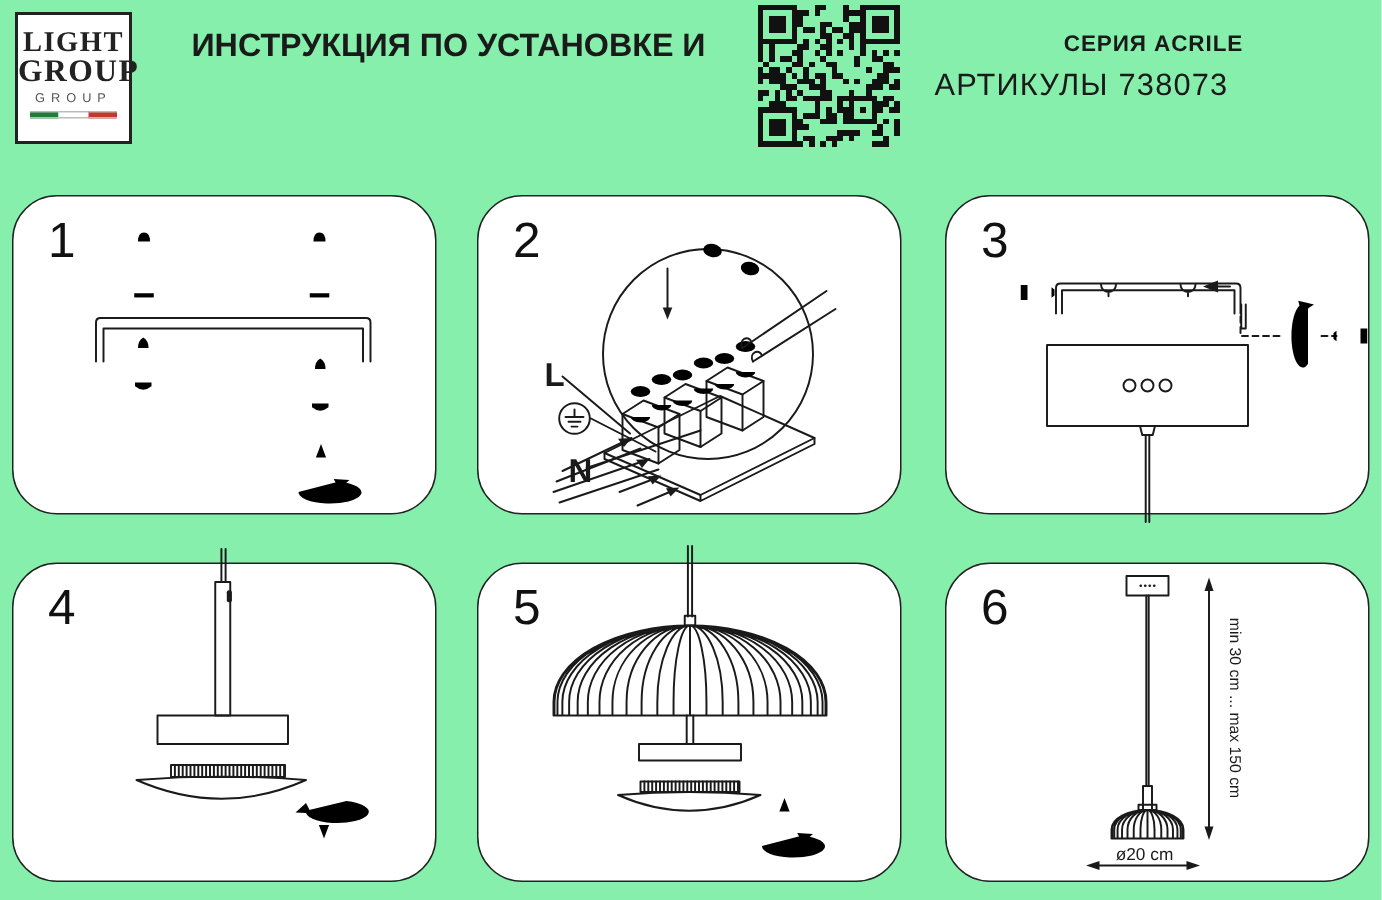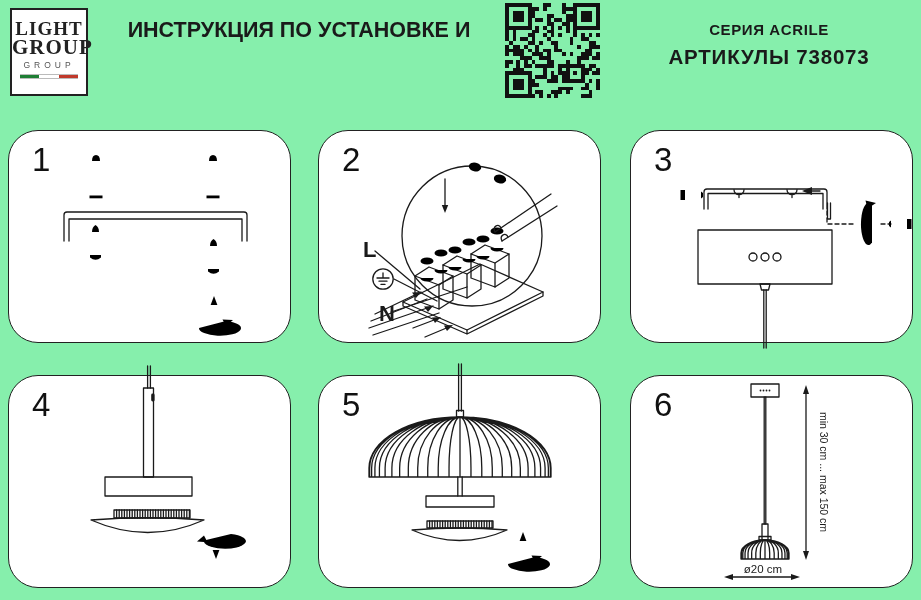--- a/index.html
+++ b/index.html
@@ -10,22 +10,22 @@
         box-sizing:border-box;text-align:center;font-family:"Liberation Serif",serif;background:#fff;}
   .logo .l1{font-weight:700;font-size:19px;line-height:18px;margin-top:10px;letter-spacing:1px;color:#222;}
   .logo .l2{font-weight:700;font-size:21px;line-height:19px;letter-spacing:1px;color:#222;}
   .logo .l3{font-family:"Liberation Sans",sans-serif;font-size:8.5px;letter-spacing:4px;color:#555;margin-top:3px;}
   .flag{display:flex;height:5px;margin:4px 8px 0;}
   .flag span{flex:1;border:1px solid #bbb;border-width:1px 0;}
   .title{position:absolute;left:95px;top:17px;width:408px;text-align:center;
          font-weight:700;font-size:21.5px;line-height:27px;color:#1a1a1a;}
   .series{position:absolute;left:623px;top:21px;width:292px;text-align:center;
           font-weight:700;font-size:15px;letter-spacing:.6px;}
-  .article{position:absolute;left:623px;top:45px;width:292px;text-align:center;
-           font-weight:700;font-size:20.5px;letter-spacing:.8px;}
+  .article{position:absolute;left:623px;top:45px;width:292px;text-align:left;
+           font-weight:400;font-size:20.5px;letter-spacing:.8px;}
   .qr{position:absolute;left:505px;top:3px;width:95px;height:95px;}
   
   .panel{position:absolute;width:283px;height:213px;border:1.6px solid #222;border-radius:30px;
          box-sizing:border-box;background:#fff;}
   .num{position:absolute;left:23px;top:10px;font-weight:400;font-size:33px;color:#111;z-index:2;}
   .panel svg.draw{position:absolute;left:-1.6px;top:-1.6px;overflow:visible;}
   .draw path,.draw line,.draw rect,.draw circle,.draw ellipse,.draw polyline{
       fill:none;stroke:#1a1a1a;stroke-width:1.3;stroke-linecap:round;stroke-linejoin:round;}
   .draw .fill, .draw polygon{fill:#1a1a1a;stroke:none;}
   .draw text{stroke:none;fill:#1a1a1a;font-family:"Liberation Sans",sans-serif;}

